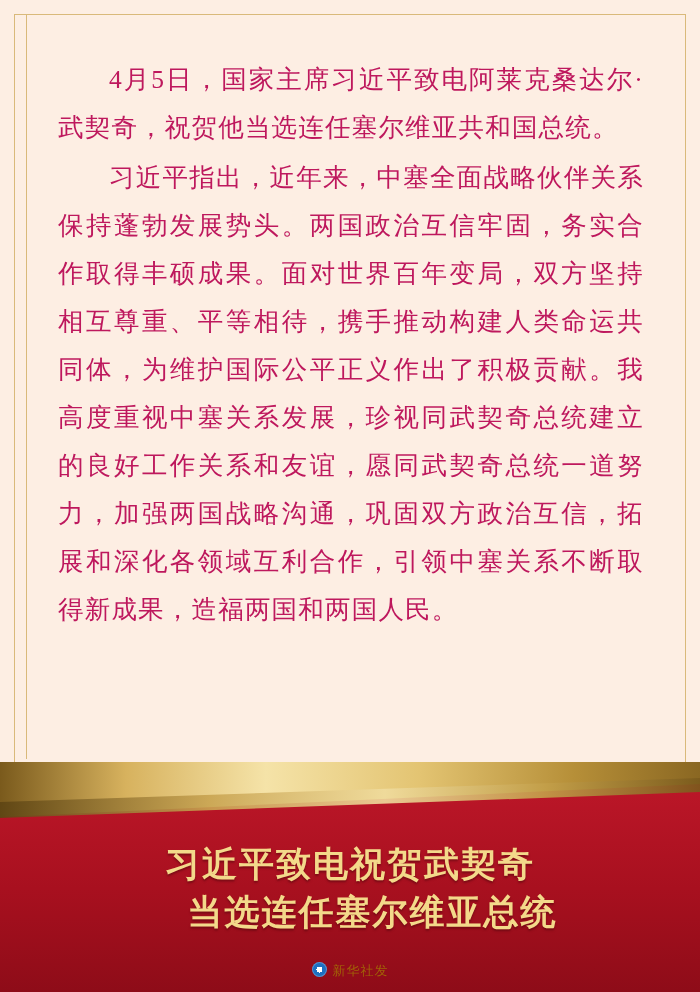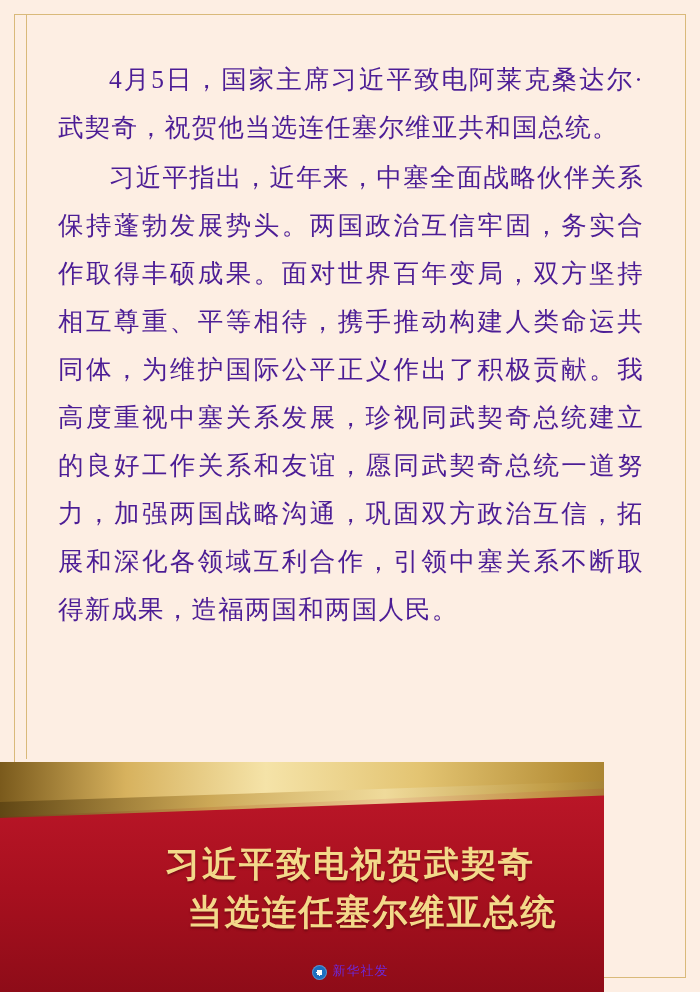--- a/index.html
+++ b/index.html
@@ -36,38 +36,38 @@
     height: 745px;
     background: #d9b97a;
   }
 
   
   .body-copy {
     position: absolute;
     left: 58px;
     top: 56px;
     width: 586px;
-    color: #4c1d95;
+    color: #be185d;
   }
   .para {
     font-size: 25.5px;
     line-height: 48px;
     letter-spacing: 1.2px;
     text-indent: 2em;
     margin: 0 0 2px 0;
     text-align: justify;
     font-weight: 500;
   }
 
   
   .bottom-band {
     position: absolute;
     left: 0;
     bottom: 0;
-    width: 604px;
+    width: 700px;
     height: 230px;
     overflow: hidden;
   }
   .band-red {
     position: absolute;
     left: 0;
     top: 0;
     width: 700px;
     height: 230px;
     background: linear-gradient(180deg, #c0182a 0%, #a8101f 55%, #8e0c18 100%);
@@ -108,24 +108,24 @@
     text-shadow: 0 2px 2px rgba(90,8,14,0.55);
   }
   .headline .l2 { display: block; margin-left: 45px; }
 
   .credit {
     position: absolute;
     left: 0;
     bottom: 12px;
     width: 700px;
     display: flex;
-    align-items: flex-end;
+    align-items: flex-start;
     justify-content: center;
     gap: 6px;
-    color: #6d28d9;
+    color: #a16207;
     font-family: "Liberation Sans", "DejaVu Sans", sans-serif;
     font-size: 13px;
     letter-spacing: 1px;
   }
   .credit-logo {
     width: 15px;
     height: 15px;
     border-radius: 50%;
     background: radial-gradient(circle at 50% 50%, #ffffff 0 3px, #1d6fc0 3px 7.5px);
     box-shadow: 0 0 0 1px rgba(255,255,255,.25) inset;

